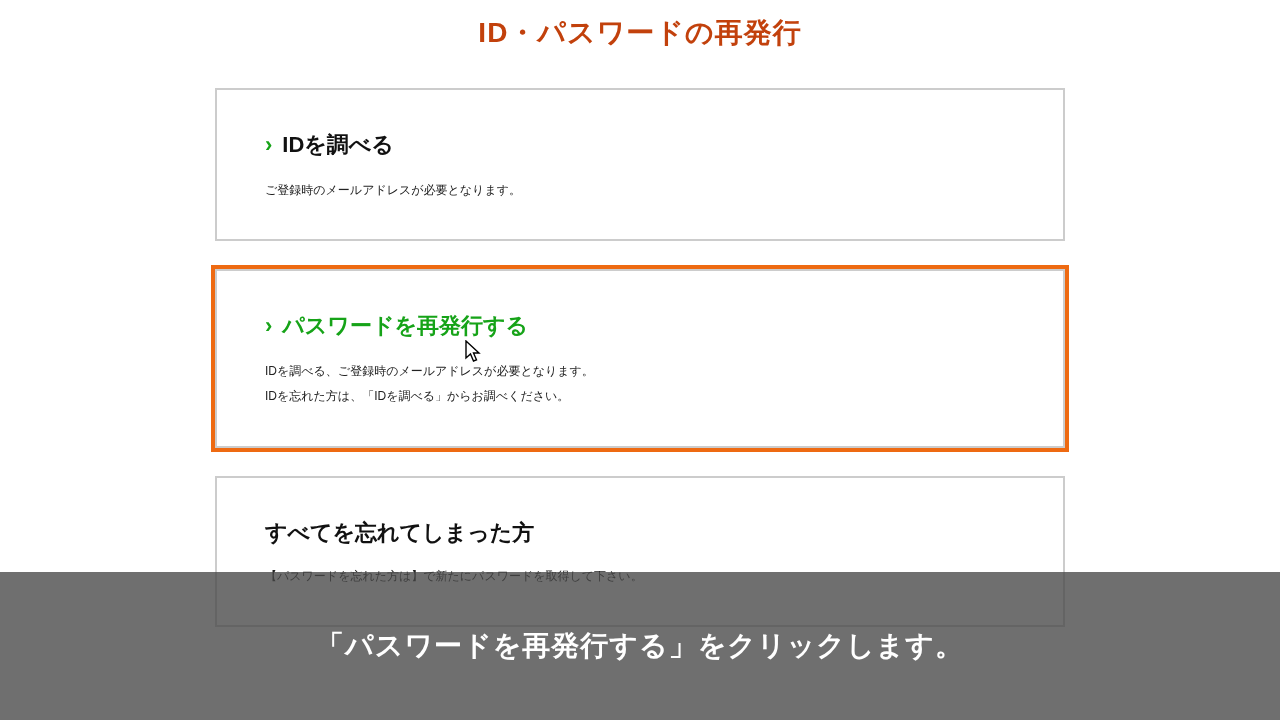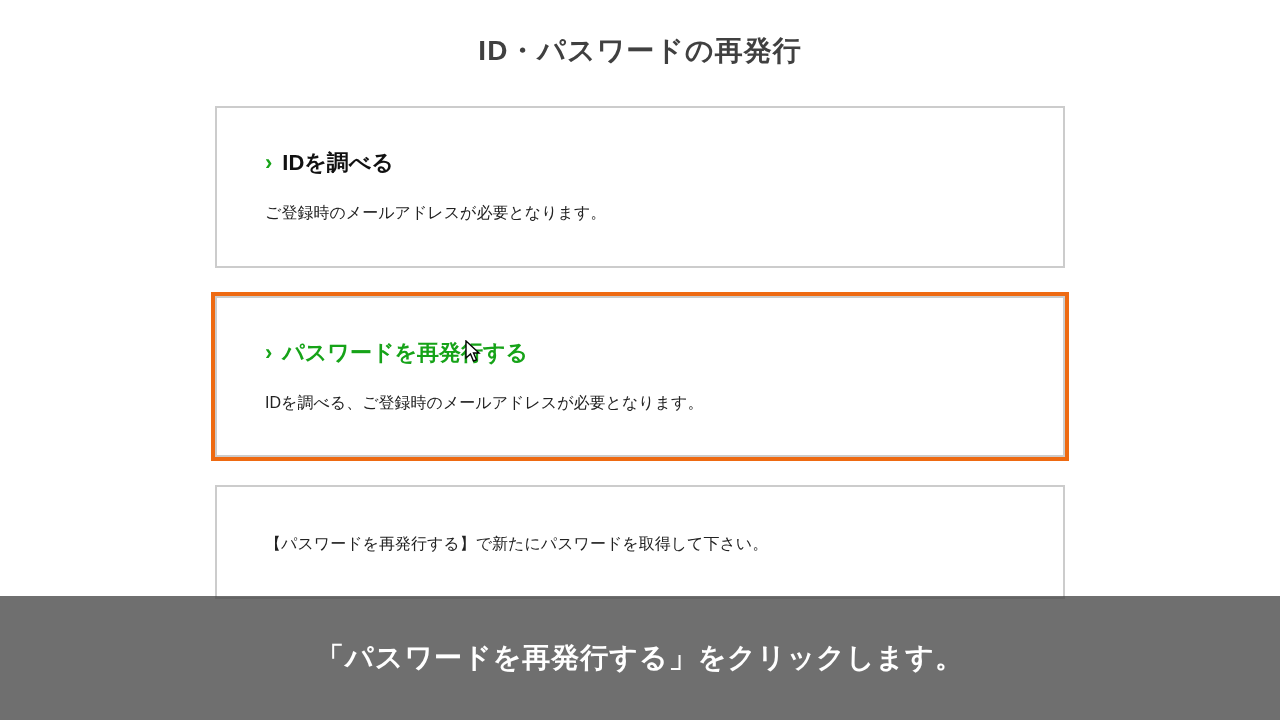--- a/index.html
+++ b/index.html
@@ -8,22 +8,22 @@
       height: 720px;
       background: #fff;
       font-family: "Hiragino Kaku Gothic ProN", "Yu Gothic", "Meiryo", sans-serif;
       position: relative;
       overflow: hidden;
     }
     .page-title {
       text-align: center;
       font-size: 28px;
       font-weight: 700;
-      color: #404040;
-      margin-top: 32px;
+      color: #c2410c;
+      margin-top: 14px;
       margin-bottom: 36px;
       letter-spacing: 1px;
     }
     .card-wrap {
       width: 850px;
       margin: 0 auto 28px auto;
       position: relative;
     }
     .card {
       border: 2px solid #ccc;
@@ -47,40 +47,40 @@
       cursor: pointer;
     }
     .card-link.green { color: #16a318; }
     .chev {
       display: inline-block;
       margin-right: 10px;
       color: #16a318;
       font-weight: 900;
     }
     .card-desc {
-      font-size: 16px;
+      font-size: 12px;
       color: #222;
       line-height: 2.1;
     }
     .card-subhead {
       font-size: 22px;
       font-weight: 700;
       color: #111;
       margin-bottom: 16px;
     }
     .inline-link {
       color: #16a318;
       text-decoration: underline;
       cursor: pointer;
     }
     .caption-bar {
       position: absolute;
       left: 0; right: 0;
       bottom: 0;
-      height: 124px;
+      height: 148px;
       background: rgba(70,70,70,0.78);
       display: flex;
       align-items: center;
       justify-content: center;
     }
     .caption-text {
       color: #fff;
       font-size: 28px;
       font-weight: 700;
       letter-spacing: 1px;
@@ -111,28 +111,30 @@
 
 <div class="card-wrap">
   <div class="card-highlight"></div>
   <div class="card">
     <a class="card-link green">
       <span class="chev">›</span>
       <span>パスワードを再発行する</span>
     </a>
     <div class="card-desc">
       <div>IDを調べる、ご登録時のメールアドレスが必要となります。</div>
+      <div>IDを忘れた方は、「IDを調べる」からお調べください。</div>
     </div>
   </div>
 </div>
 
 <div class="card-wrap">
   <div class="card">
+    <div class="card-subhead">すべてを忘れてしまった方</div>
     <div class="card-desc">
-      <div>【パスワードを再発行する】で新たにパスワードを取得して下さい。</div>
+      <div>【パスワードを忘れた方は】で新たにパスワードを取得して下さい。</div>
     </div>
   </div>
 </div>
 
 <svg class="cursor" viewBox="0 0 18 24">
   <path d="M1 1 L1 18 L5.5 14 L8.5 21 L11.5 19.8 L8.5 13 L14 13 Z" fill="#fff" stroke="#000" stroke-width="1.4"></path>
 </svg>
 
 <div class="caption-bar">
   <div class="caption-text">「パスワードを再発行する」をクリックします。</div>

